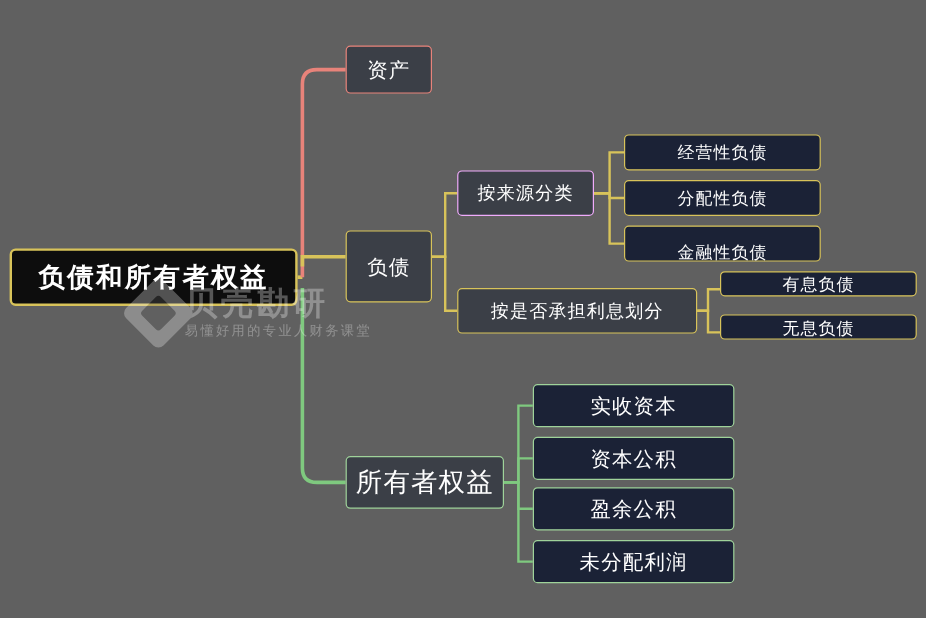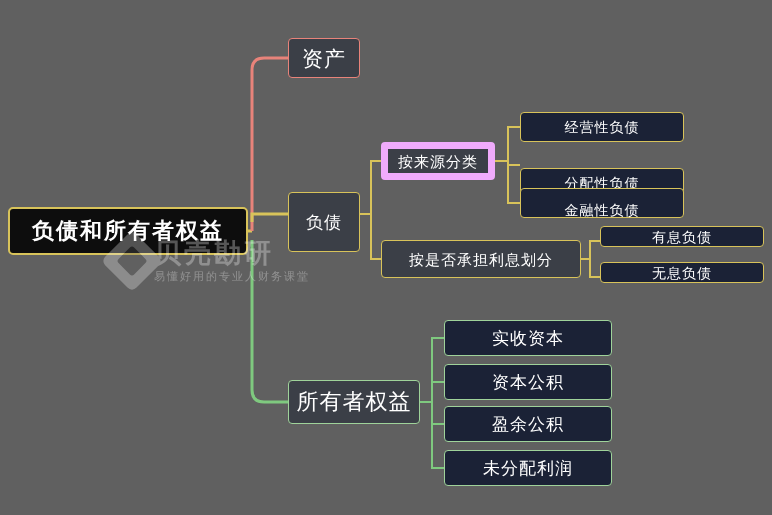--- a/index.html
+++ b/index.html
@@ -47,61 +47,61 @@
     font-size: 22px;
     font-weight: bold;
     letter-spacing: 2px;
   }
   
   .n-asset {
     left: 288px; top: 38px;
     width: 72px; height: 40px;
     background: #3b3f47;
     border: 1px solid #e8837a;
-    font-size: 21px;
+    font-size: 17px;
   }
   .n-liab {
     left: 288px; top: 192px;
     width: 72px; height: 60px;
     background: #3b3f47;
     border: 1px solid #d8c35a;
     font-size: 17px;
   }
   .n-equity {
     left: 288px; top: 380px;
     width: 132px; height: 44px;
     background: #3b3f47;
     border: 1px solid #9fd39a;
     font-size: 22px;
   }
   
   .n-bysource {
     left: 381px; top: 142px;
     width: 114px; height: 38px;
     background: #3b3f47;
-    border: 7px solid #f0abfc;
+    border: 1px solid #f0abfc;
     font-size: 15px;
   }
   .n-byinterest {
     left: 381px; top: 240px;
     width: 200px; height: 38px;
     background: #3b3f47;
     border: 1px solid #d8c35a;
     font-size: 15px;
   }
   
   .leaf-src {
     left: 520px;
     width: 164px; height: 30px;
     background: #1b2236;
     border: 1px solid #d8c35a;
     font-size: 14px;
   }
   .leaf-src.s1 { top: 112px; }
-  .leaf-src.s2 { top: 168px; }
+  .leaf-src.s2 { top: 150px; }
   .leaf-src.s3 { top: 188px; align-items: flex-end; }
   
   .leaf-int {
     left: 600px;
     width: 164px; height: 21px;
     background: #1b2236;
     border: 1px solid #d8c35a;
     font-size: 14px;
   }
   .leaf-int.i1 { top: 226px; }

